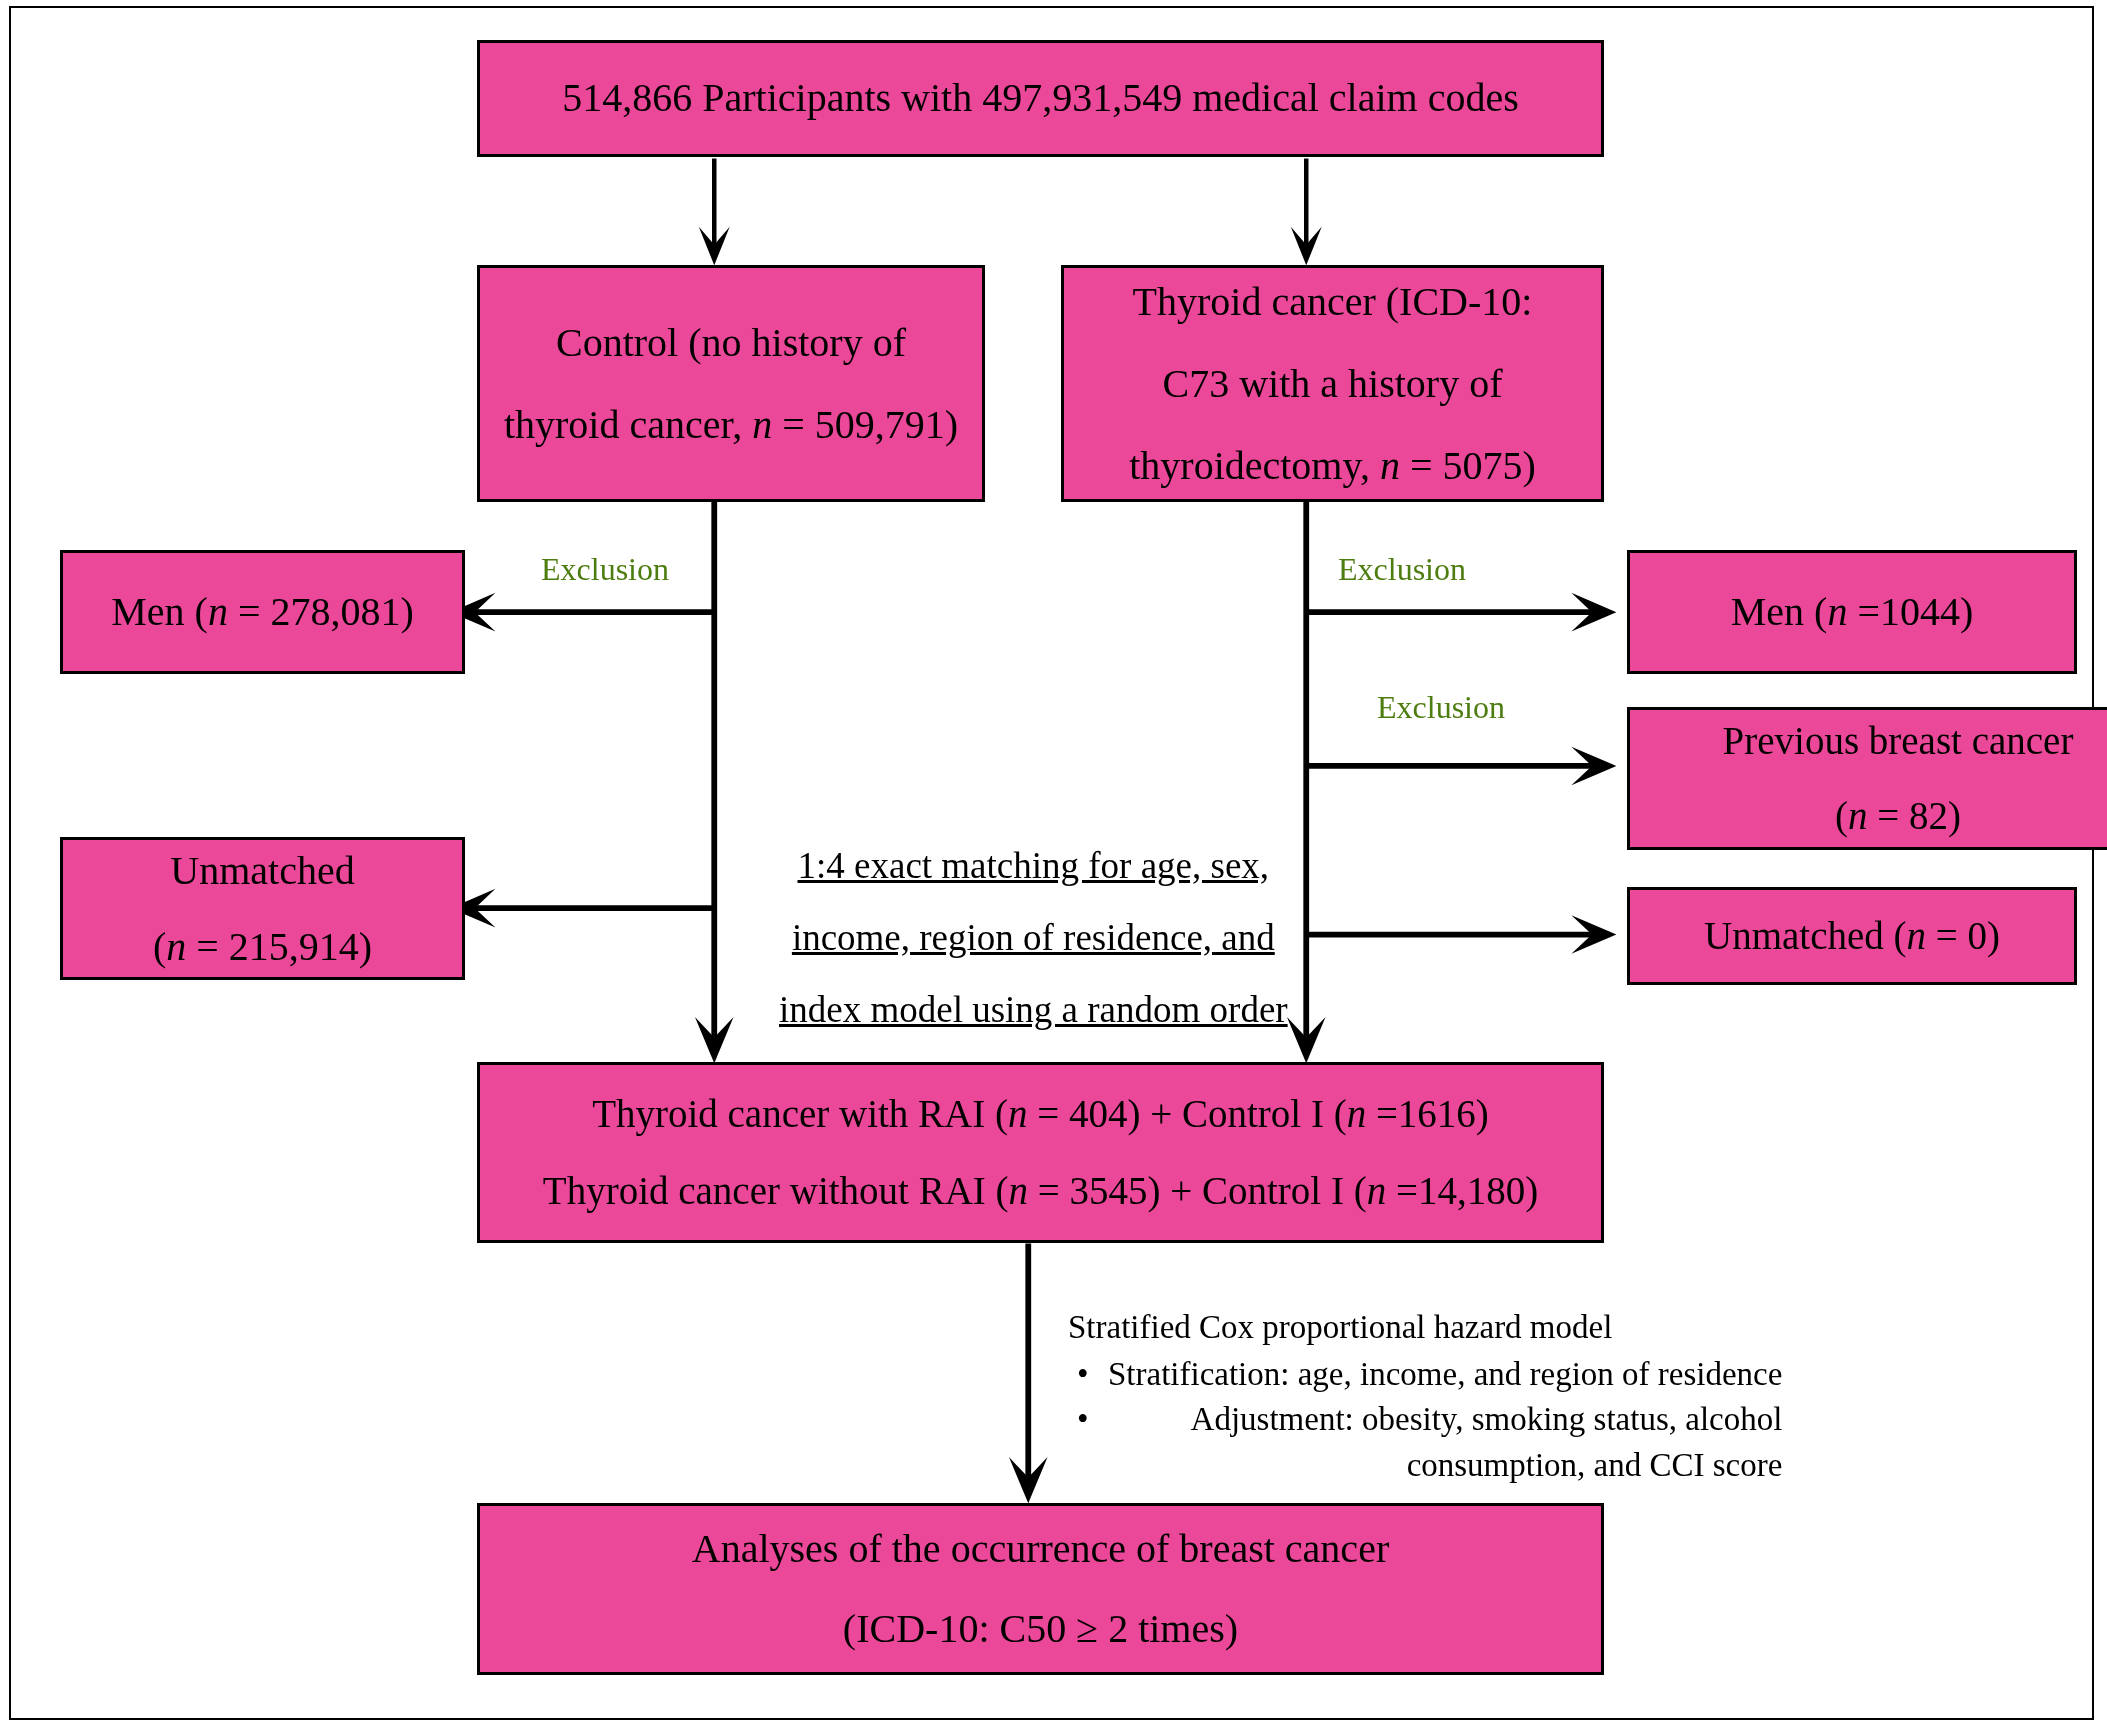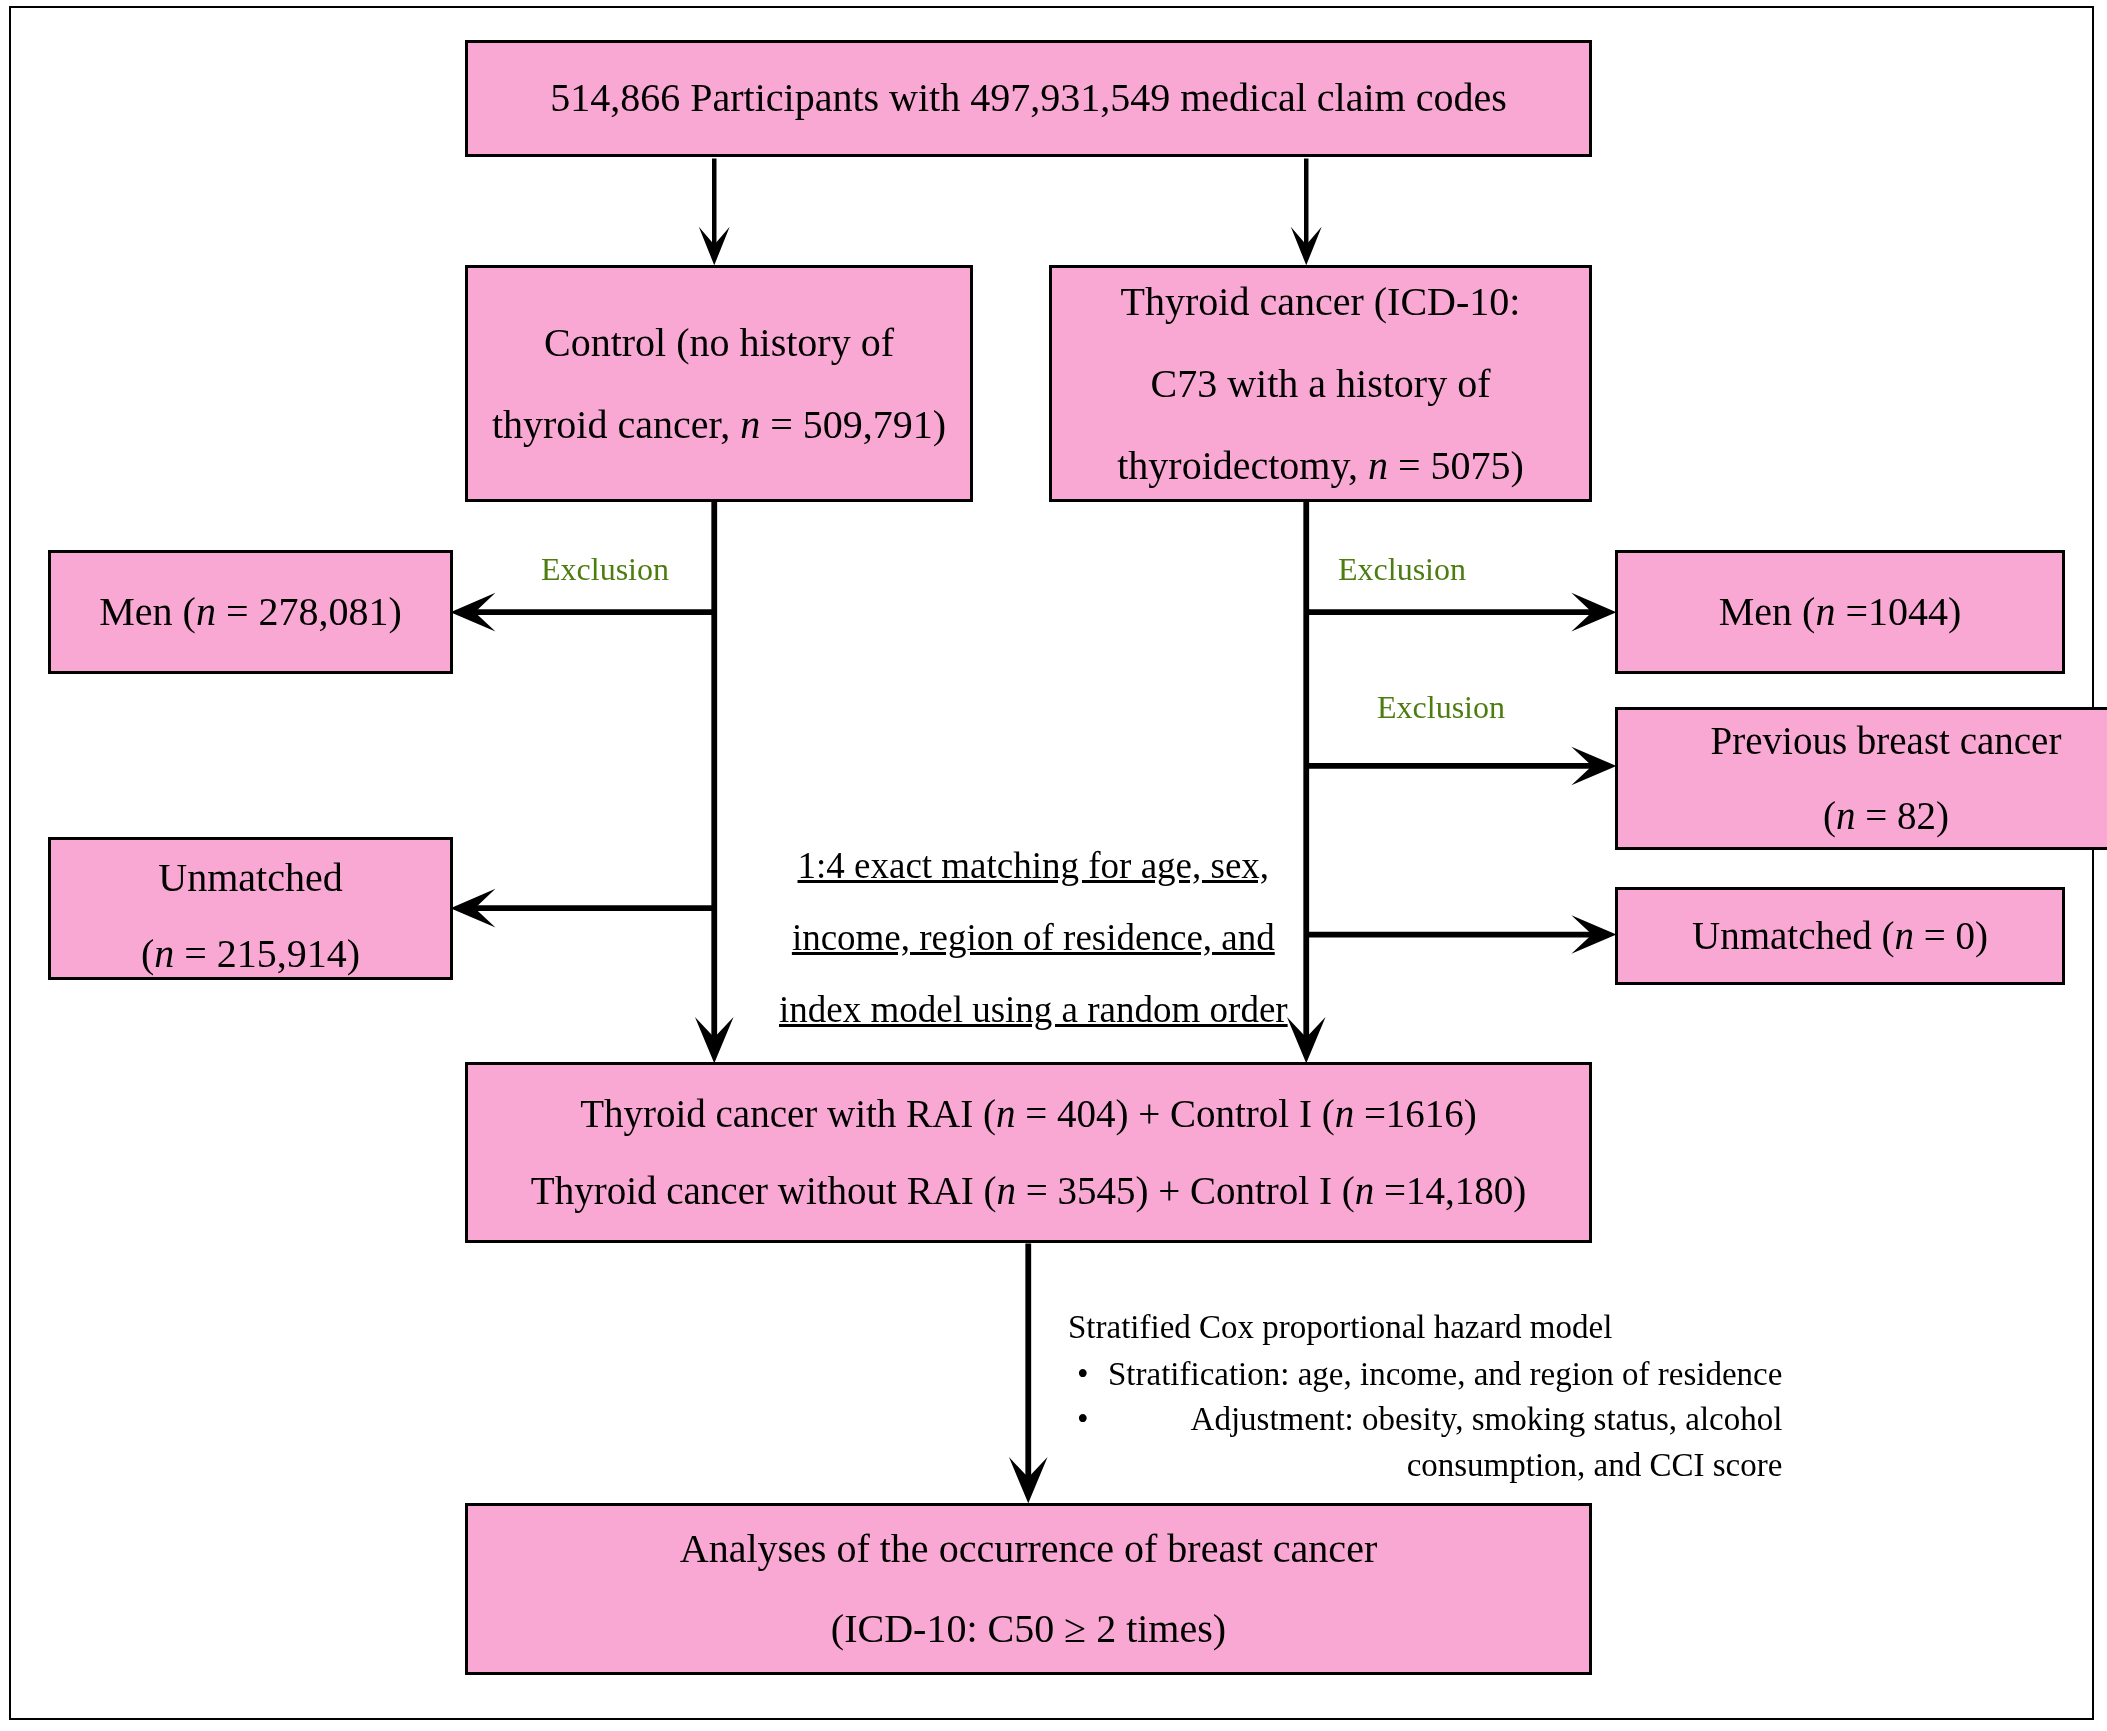--- a/index.html
+++ b/index.html
@@ -33,43 +33,44 @@
     left: 0;
     top: 0;
     width: 2108px;
     height: 1732px;
     pointer-events: none;
   }
   .node {
     position: absolute;
     box-sizing: border-box;
     border: 3.2px solid #000000;
-    background: #f9a8d4;
+    background: #ec4899;
     display: flex;
     flex-direction: column;
     align-items: center;
     justify-content: center;
     text-align: center;
     line-height: 1.62;
     color: #000000;
+    margin-left: 12px;
   }
   .node .line {
     display: block;
     white-space: nowrap;
   }
   .n-italic { font-style: italic; }
 
   
   #node-total       { left: 465px;  top: 40px;   width: 1127px; height: 117px; font-size: 40px; }
   #node-control     { left: 465px;  top: 265px;  width: 508px;  height: 237px; font-size: 40px; line-height: 2.05; }
   #node-thyroid     { left: 1049px; top: 265px;  width: 543px;  height: 237px; font-size: 40px; line-height: 2.05; }
   #node-men-left    { left: 48px;   top: 550px;  width: 405px;  height: 124px; font-size: 40px; }
   #node-men-right   { left: 1615px; top: 550px;  width: 450px;  height: 124px; font-size: 40px; }
   #node-prev-bc     { left: 1615px; top: 707px; width: 542px;  height: 143px; font-size: 39px; line-height: 1.9; }
-  #node-unmatched-l { left: 48px;   top: 837px; width: 405px;  height: 143px; font-size: 40px; line-height: 1.9; justify-content: space-between; }
+  #node-unmatched-l { left: 48px;   top: 837px; width: 405px;  height: 143px; font-size: 40px; line-height: 1.9; }
   #node-unmatched-r { left: 1615px; top: 887px; width: 450px;  height: 98px; font-size: 39px; }
   #node-matched     { left: 465px;  top: 1062px; width: 1127px; height: 181px; font-size: 39px; line-height: 1.95; }
   #node-analysis    { left: 465px;  top: 1503px; width: 1127px; height: 172px; font-size: 40px; line-height: 2.0; }
 
   
   .float-text {
     position: absolute;
     color: #000000;
     line-height: 1.95;
     white-space: nowrap;

